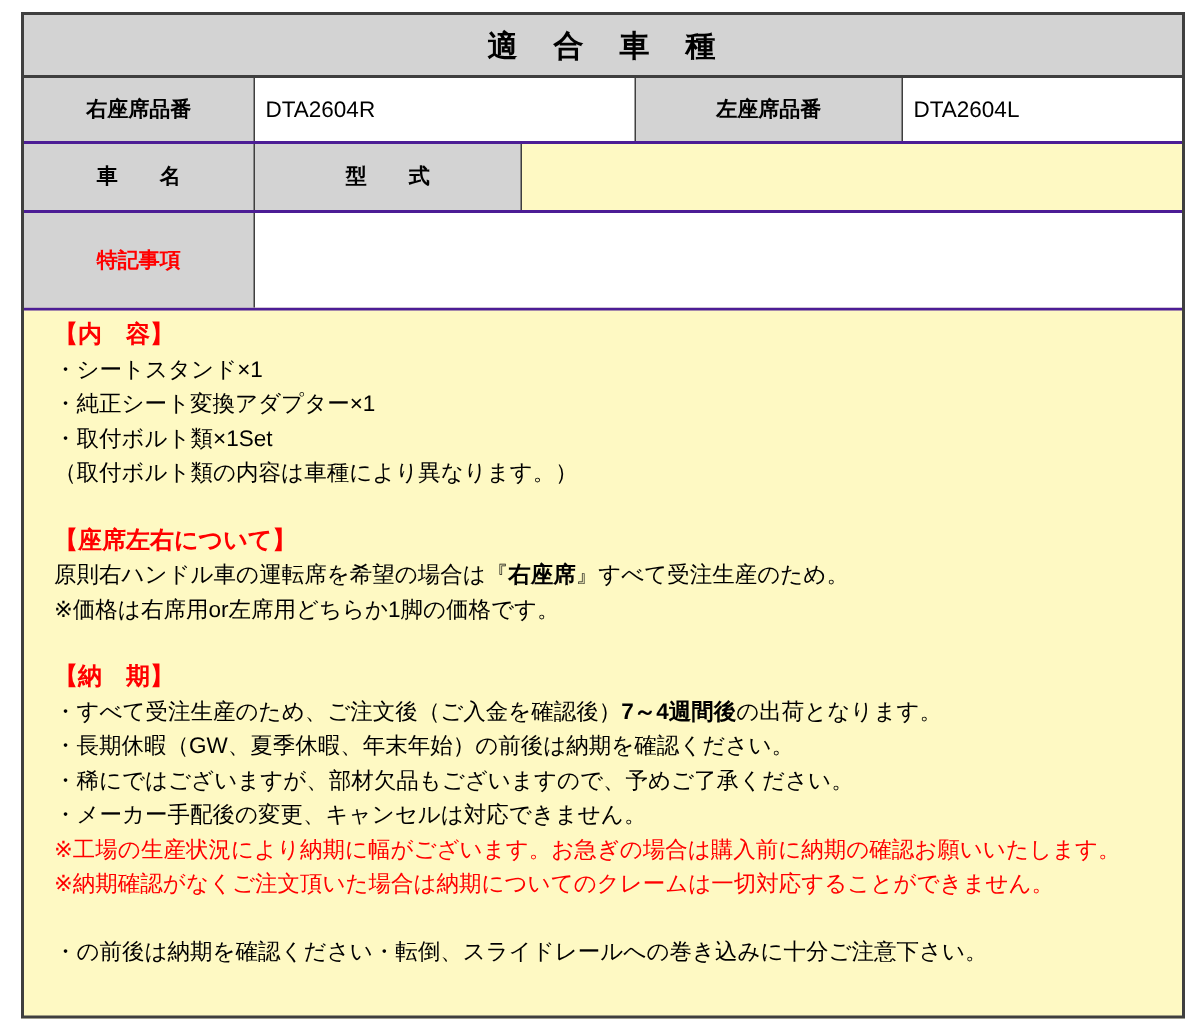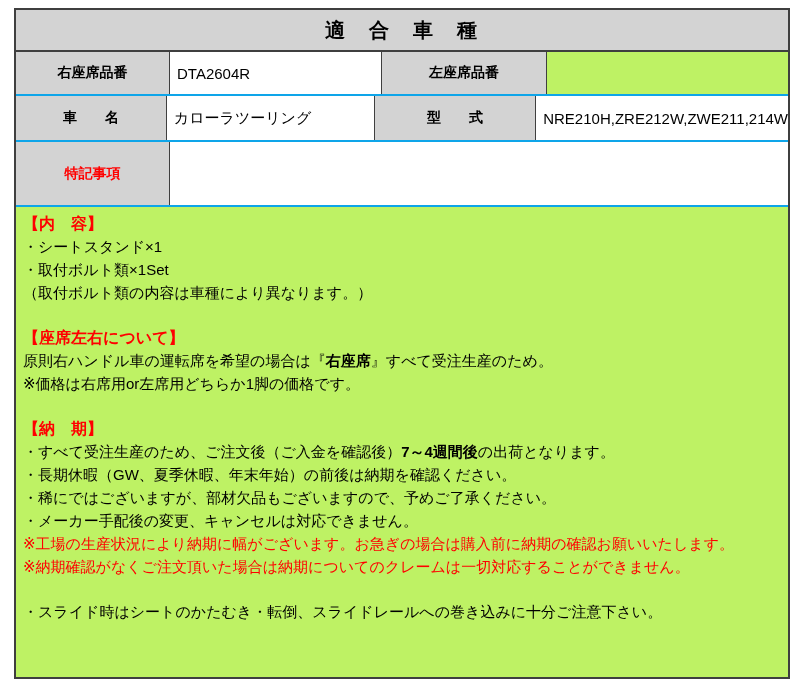--- a/index.html
+++ b/index.html
@@ -12,40 +12,40 @@
     color: #000000;
   }
   .sheet {
     position: absolute;
     left: 14px;
     top: 8px;
     width: 776px;
     height: 671px;
     border: 2px solid #3f3f3f;
     box-sizing: border-box;
-    background: #bef264;
+    background: #fef9c3;
     display: flex;
     flex-direction: column;
   }
   .title-row {
     height: 42px;
     background: #d3d3d3;
     border-bottom: 2px solid #3f3f3f;
     box-sizing: border-box;
     display: flex;
     align-items: center;
     justify-content: center;
     font-size: 20px;
     font-weight: bold;
     letter-spacing: 2px;
   }
   .row {
     display: flex;
     box-sizing: border-box;
-    border-bottom: 2px solid #0ea5e9;
+    border-bottom: 2px solid #4c1d95;
     text-align: right;
   }
   .r1 { height: 44px; }
   .r2 { height: 46px; }
   .r-notes { height: 65px; }
   .cell {
     box-sizing: border-box;
     display: flex;
     align-items: center;
   }
@@ -55,28 +55,28 @@
     font-weight: bold;
     font-size: 14px;
     border-right: 1.5px solid #3f3f3f;
   }
   .cell.value {
     background: #ffffff;
     padding-left: 7px;
     font-size: 15px;
   }
   .w1 { width: 154px; }
-  .w2 { width: 212px; border-right: 1.5px solid #3f3f3f; }
-  .w3 { width: 165px; }
+  .w2 { width: 254px; border-right: 1.5px solid #3f3f3f; }
+  .w3 { width: 178px; }
   .w4 { flex: 1; }
   .red-text { color: #ff0000; }
   .content {
     flex: 1;
     box-sizing: border-box;
-    padding: 5px 7px 0 7px;
+    padding: 5px 7px 0 20px;
     font-size: 15px;
     border-radius: 29px;
   }
   .section { margin-bottom: 22px; }
   .section:last-child { margin-bottom: 0; }
   .heading {
     font-weight: bold;
     color: #ff0000;
     font-size: 16px;
     line-height: 23px;
@@ -90,39 +90,39 @@
 <div class="sheet">
 
   <div class="title-row">
     <span>適　合　車　種</span>
   </div>
 
   <div class="row r1">
     <div class="cell label w1">右座席品番</div>
     <div class="cell value w2">DTA2604R</div>
     <div class="cell label w3">左座席品番</div>
+    <div class="cell value w4">DTA2604L</div>
   </div>
 
   <div class="row r2">
     <div class="cell label w1">車　　名</div>
-    <div class="cell value w2">カローラツーリング</div>
     <div class="cell label w3">型　　式</div>
-    <div class="cell value w4">NRE210H,ZRE212W,ZWE211,214W</div>
   </div>
 
   <div class="row r-notes">
     <div class="cell label w1 red-text">特記事項</div>
     <div class="cell value w4"></div>
   </div>
 
   <div class="content">
 
     <div class="section">
       <div class="heading">【内　容】</div>
       <div class="line">・シートスタンド×1</div>
+      <div class="line">・純正シート変換アダプター×1</div>
       <div class="line">・取付ボルト類×1Set</div>
       <div class="line">（取付ボルト類の内容は車種により異なります。）</div>
     </div>
 
     <div class="section">
       <div class="heading">【座席左右について】</div>
       <div class="line"><span>原則右ハンドル車の運転席を希望の場合は『</span><b>右座席</b><span>』すべて受注生産のため。</span></div>
       <div class="line">※価格は右席用or左席用どちらか1脚の価格です。</div>
     </div>
 
@@ -130,17 +130,17 @@
       <div class="heading">【納　期】</div>
       <div class="line"><span>・すべて受注生産のため、ご注文後（ご入金を確認後）</span><b>7～4週間後</b><span>の出荷となります。</span></div>
       <div class="line">・長期休暇（GW、夏季休暇、年末年始）の前後は納期を確認ください。</div>
       <div class="line">・稀にではございますが、部材欠品もございますので、予めご了承ください。</div>
       <div class="line">・メーカー手配後の変更、キャンセルは対応できません。</div>
       <div class="line red-text">※工場の生産状況により納期に幅がございます。お急ぎの場合は購入前に納期の確認お願いいたします。</div>
       <div class="line red-text">※納期確認がなくご注文頂いた場合は納期についてのクレームは一切対応することができません。</div>
     </div>
 
     <div class="section">
-      <div class="line">・スライド時はシートのかたむき・転倒、スライドレールへの巻き込みに十分ご注意下さい。</div>
+      <div class="line">・の前後は納期を確認ください・転倒、スライドレールへの巻き込みに十分ご注意下さい。</div>
     </div>
 
   </div>
 </div>
 
 </body></html>

